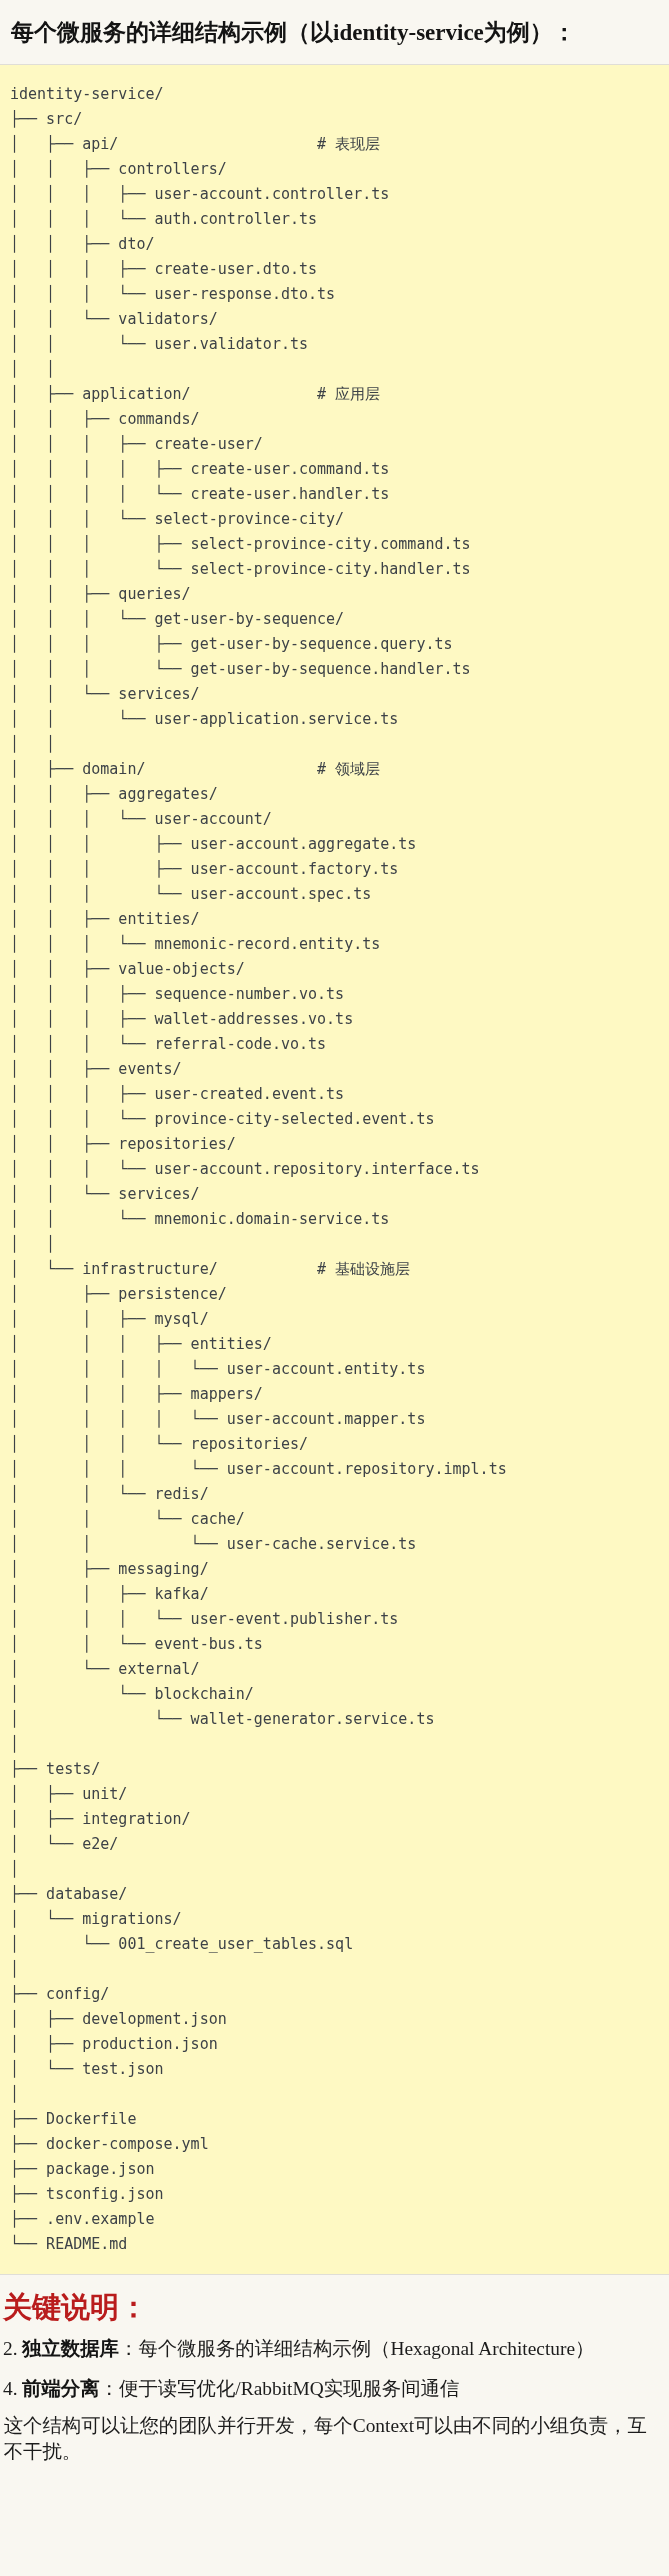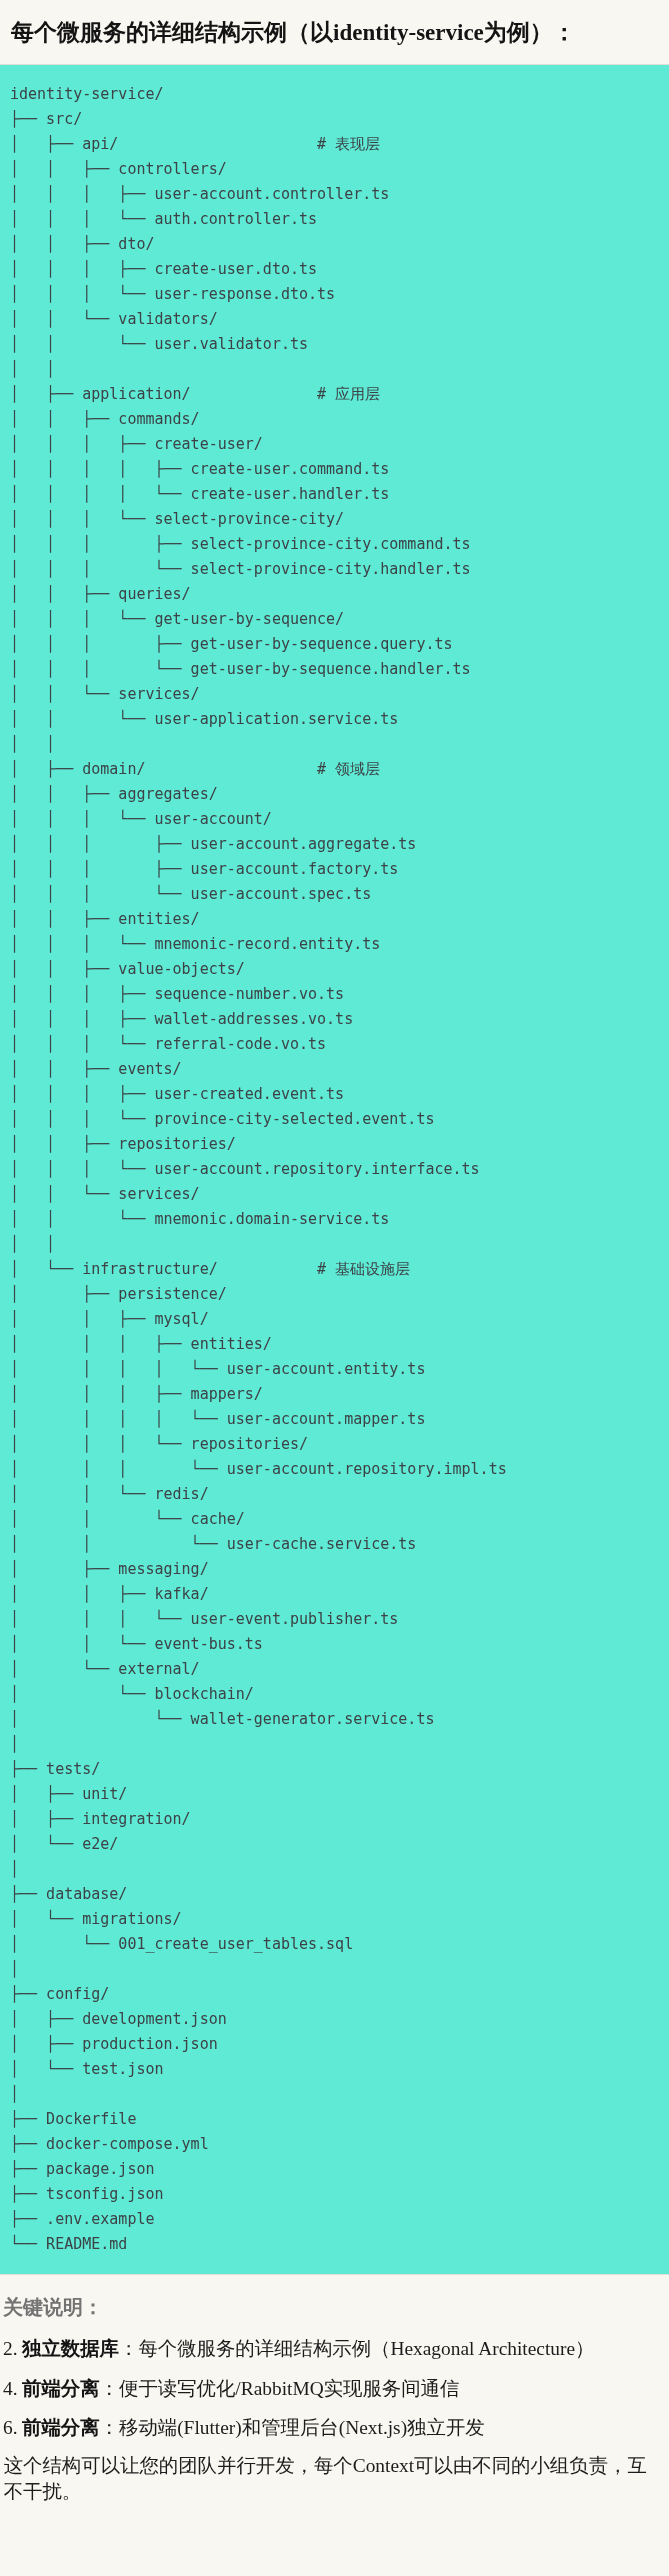--- a/index.html
+++ b/index.html
@@ -16,43 +16,43 @@
   .page-title {
     margin: 8px;
     padding: 10px 5px 7.5px 3.1px;
     font-family: "Liberation Serif", serif;
     font-size: 23px;
     line-height: 30px;
     font-weight: 700;
     color: #141414;
   }
   .code-block {
-    background: #5eead4;
+    background: #fef9c3;
     border-top: 0.6px solid #e0ded7;
     border-bottom: 0.6px solid #e0ded7;
     padding: 17px 6.3px 17px 10px;
   }
   .code-block pre {
     margin: 0;
     font-family: "DejaVu Sans Mono", monospace;
     font-size: 15px;
     line-height: 25px;
     color: #3d4247;
     white-space: pre;
   }
   .notes {
     padding: 0 6.3px 0 3.1px;
     color: #1c1c1c;
   }
   .notes-heading {
     margin: 17.5px 0 0 0;
-    font-size: 20px;
+    font-size: 29px;
     line-height: 30px;
     font-weight: 700;
-    color: #737373;
+    color: #b91c1c;
   }
   .notes-list {
     margin: 0;
     padding: 0;
     list-style: none;
   }
   .note-item {
     margin: 13.8px 0 0 0;
     font-size: 19.4px;
     line-height: 26px;
@@ -174,23 +174,20 @@
 
     <h2 class="notes-heading">关键说明：</h2>
 
     <ol class="notes-list">
       <li class="note-item">
         <span class="note-number">2.</span><span class="note-label">独立数据库</span><span class="note-text">：每个微服务的详细结构示例（Hexagonal Architecture）</span>
       </li>
       <li class="note-item">
         <span class="note-number">4.</span><span class="note-label">前端分离</span><span class="note-text">：便于读写优化/RabbitMQ实现服务间通信</span>
       </li>
-      <li class="note-item">
-        <span class="note-number">6.</span><span class="note-label">前端分离</span><span class="note-text">：移动端(Flutter)和管理后台(Next.js)独立开发</span>
-      </li>
     </ol>
 
     <p class="closing-paragraph">这个结构可以让您的团队并行开发，每个Context可以由不同的小组负责，互不干扰。</p>
 
   </div>
 
 </div>
 
 
 </body></html>

